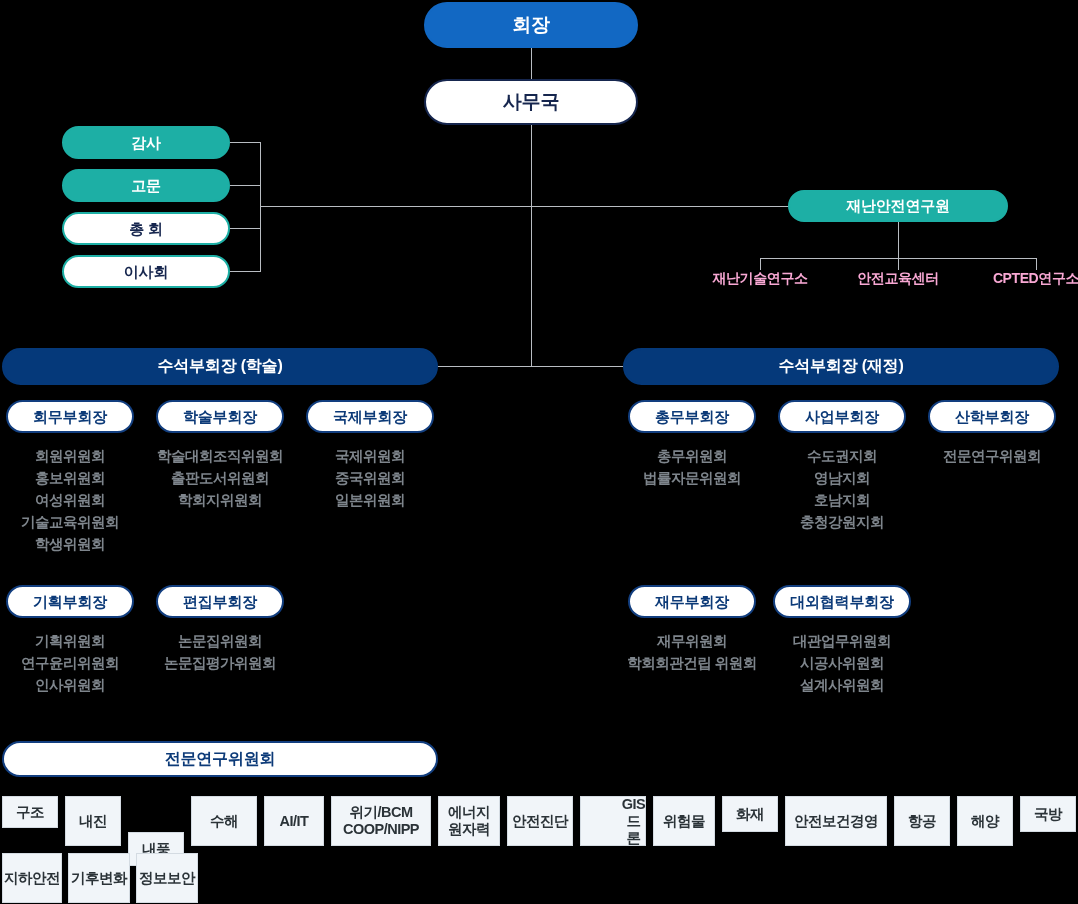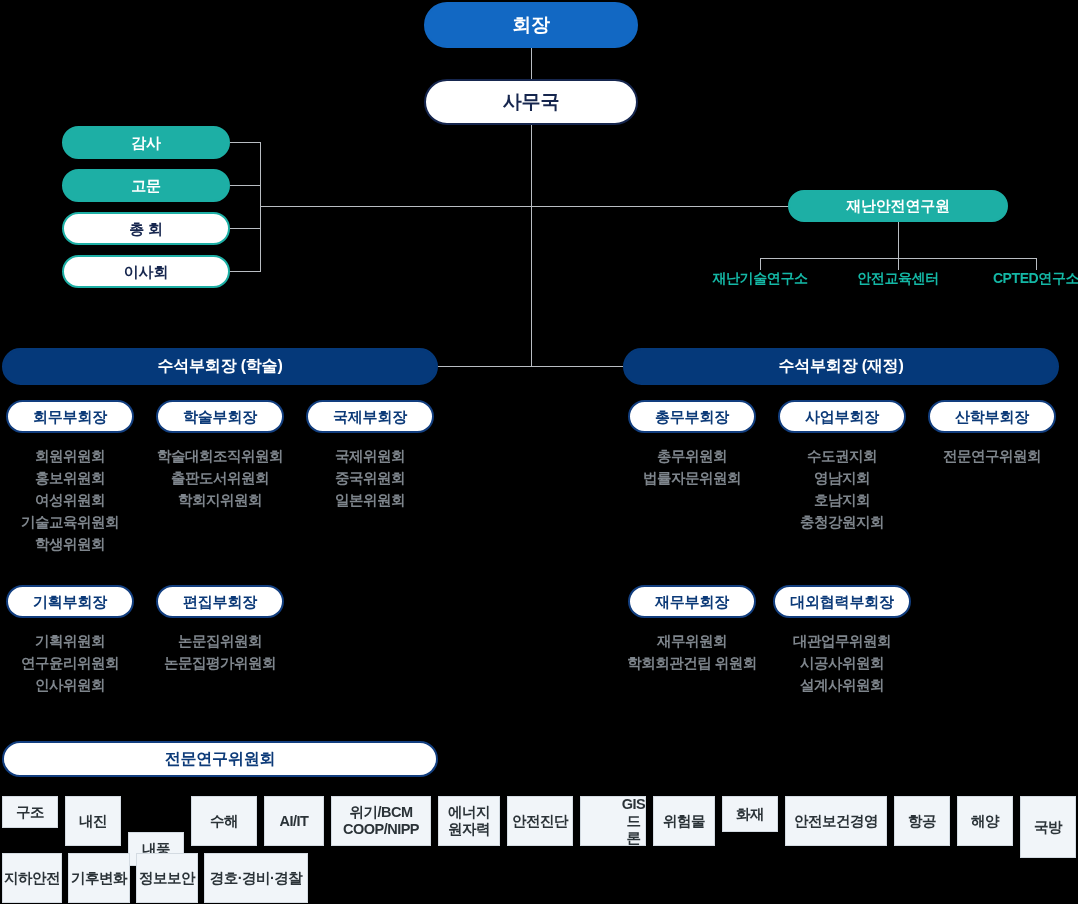--- a/index.html
+++ b/index.html
@@ -37,21 +37,21 @@
   .pill.blue-solid { background: #1268c3; color: #ffffff; border: 2px solid #1268c3; }
   .pill.white-navy { background: #ffffff; color: #16264e; border: 2px solid #16264e; }
   .pill.teal-solid { background: #1dafa5; color: #ffffff; border: 2px solid #1dafa5; }
   .pill.white-teal { background: #ffffff; color: #16264e; border: 2px solid #1dafa5; }
   .pill.navy-solid { background: #05397a; color: #ffffff; border: 2px solid #05397a; }
   .pill.white-blue { background: #ffffff; color: #0c3a78; border: 2px solid #123e7f; }
 
   
   .sublabel {
     position: absolute;
-    color: #14b8a6;
+    color: #f9a8d4;
     font-size: 14px;
     font-weight: bold;
     text-align: center;
     white-space: nowrap;
     letter-spacing: -0.4px;
   }
 
   
   .itemlist {
     position: absolute;
@@ -204,20 +204,19 @@
 COOP/NIPP</div>
   <div class="tile" style="left:438px; top:796px; width:62px;  height:50px; white-space:pre-line;">에너지
 원자력</div>
   <div class="tile" style="left:507px; top:796px; width:66px;  height:50px;">안전진단</div>
   <div class="tile" style="left:580px; top:796px; width:66px;  height:50px;padding-left:41px;">GIS드론</div>
   <div class="tile" style="left:653px; top:796px; width:62px; height:50px;">위험물</div>
   <div class="tile" style="left:722px; top:796px; width:56px;  height:36px;">화재</div>
   <div class="tile" style="left:785px; top:796px; width:102px; height:50px;">안전보건경영</div>
   <div class="tile" style="left:894px; top:796px; width:56px;  height:50px;">항공</div>
   <div class="tile" style="left:957px; top:796px; width:56px;  height:50px;">해양</div>
-  <div class="tile" style="left:1020px; top:796px; width:56px; height:62px;">국방</div>
+  <div class="tile" style="left:1020px; top:796px; width:56px; height:36px;">국방</div>
 
   <div class="tile" style="left:2px;   top:853px; width:60px;  height:50px;">지하안전</div>
   <div class="tile" style="left:68px;  top:853px; width:62px;  height:50px;">기후변화</div>
   <div class="tile" style="left:136px; top:853px; width:62px; height:50px;">정보보안</div>
-  <div class="tile" style="left:204px; top:853px; width:104px; height:50px;">경호·경비·경찰</div>
 
 </div>
 
 </body></html>

